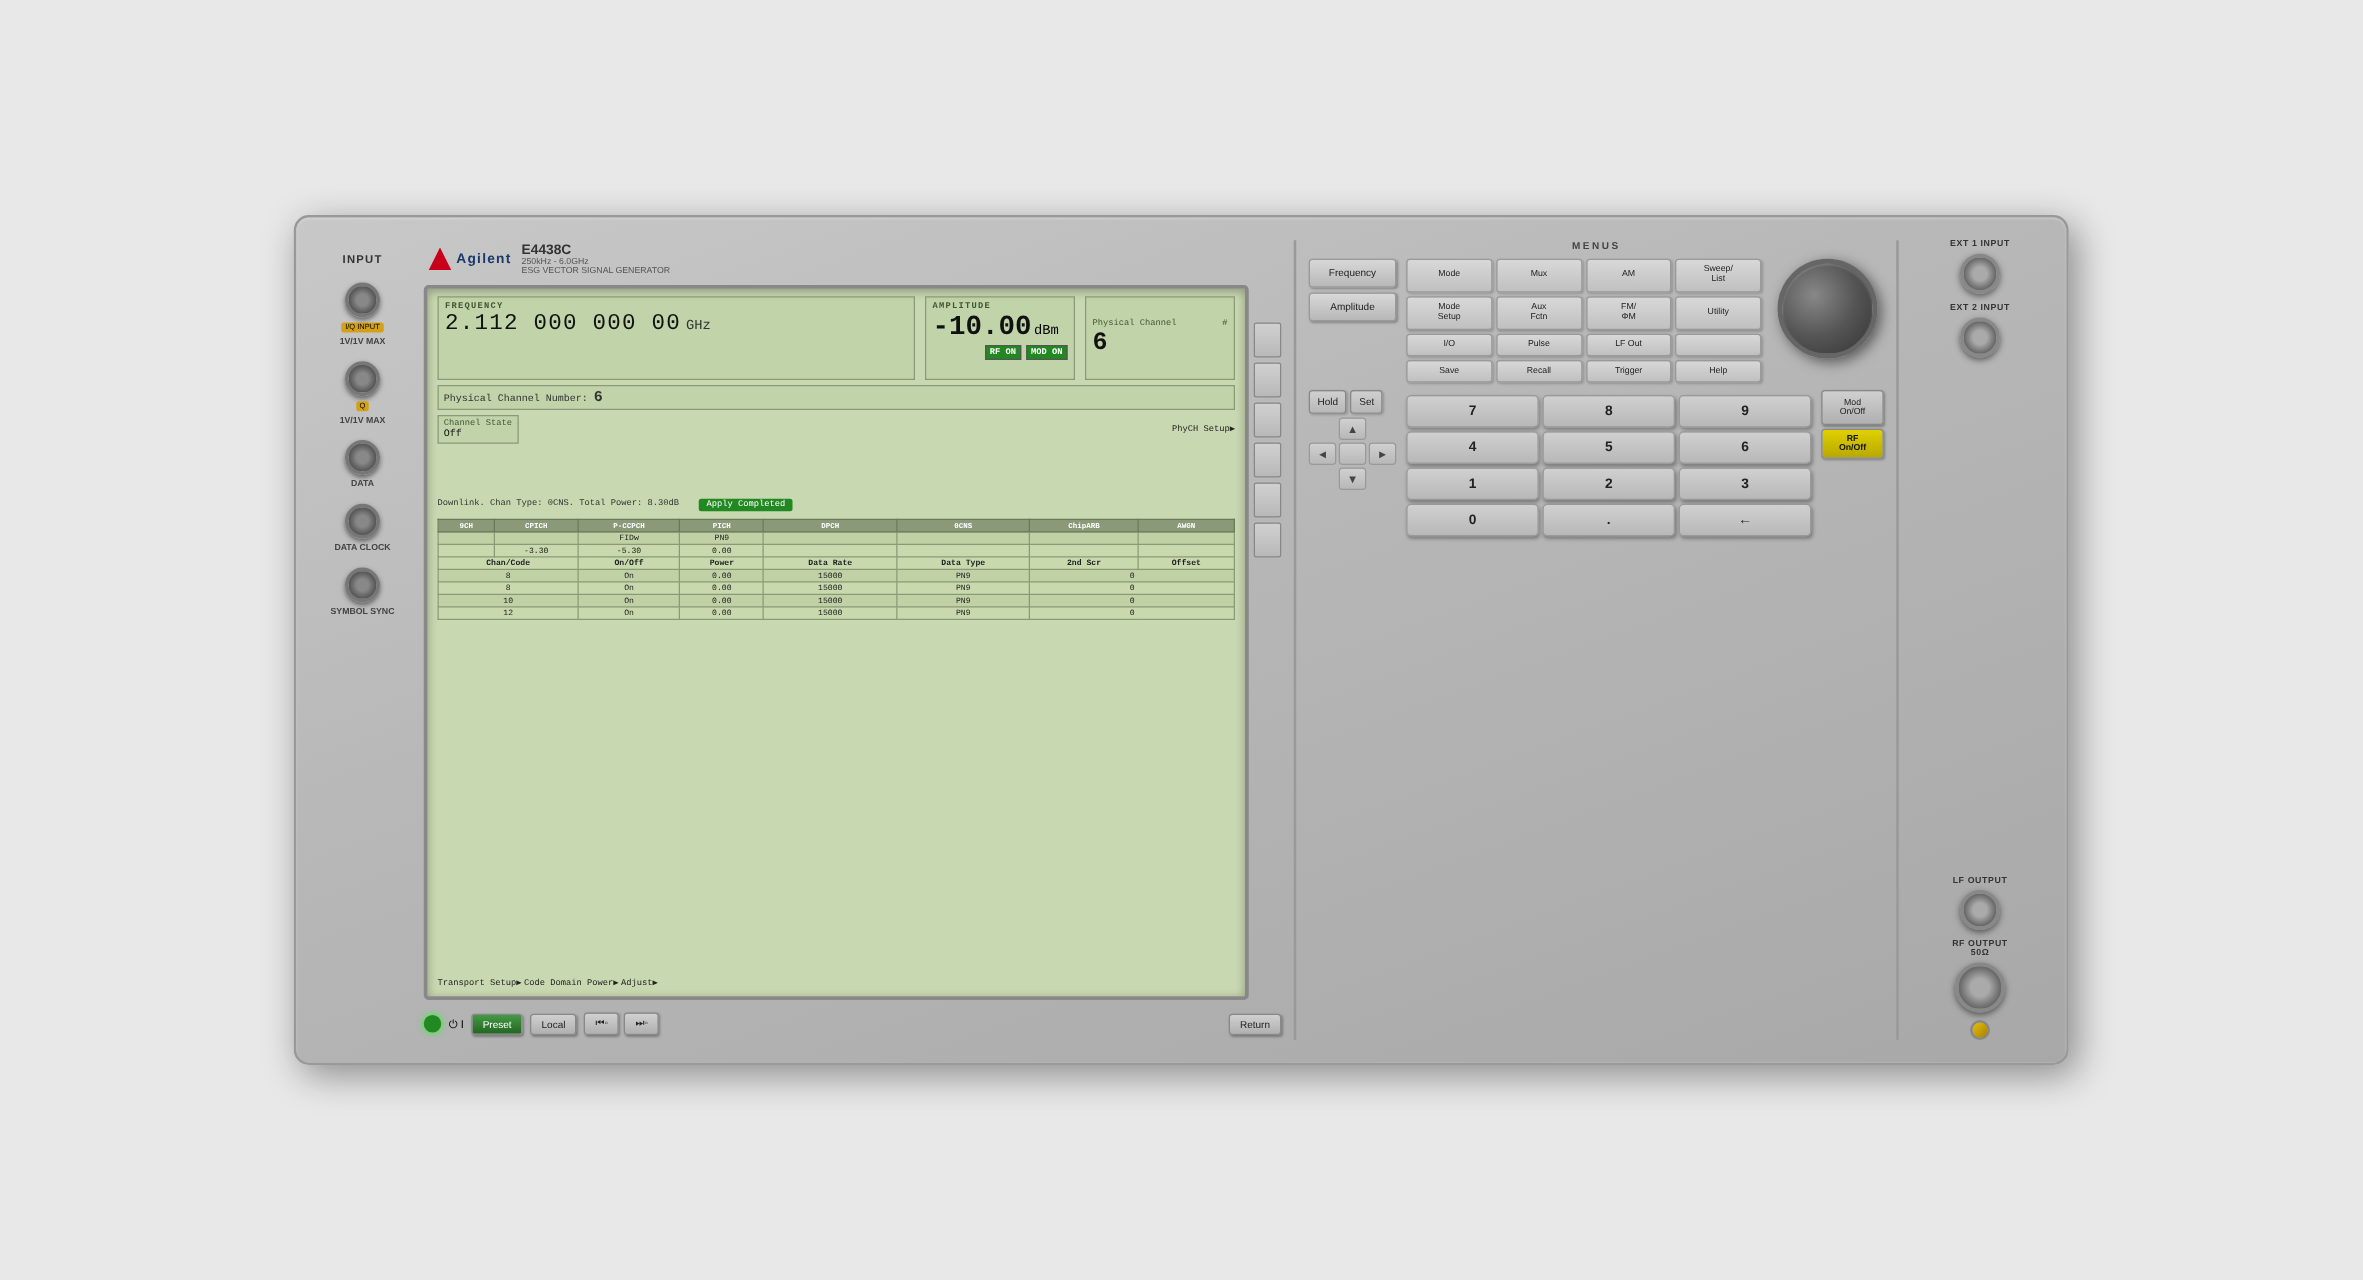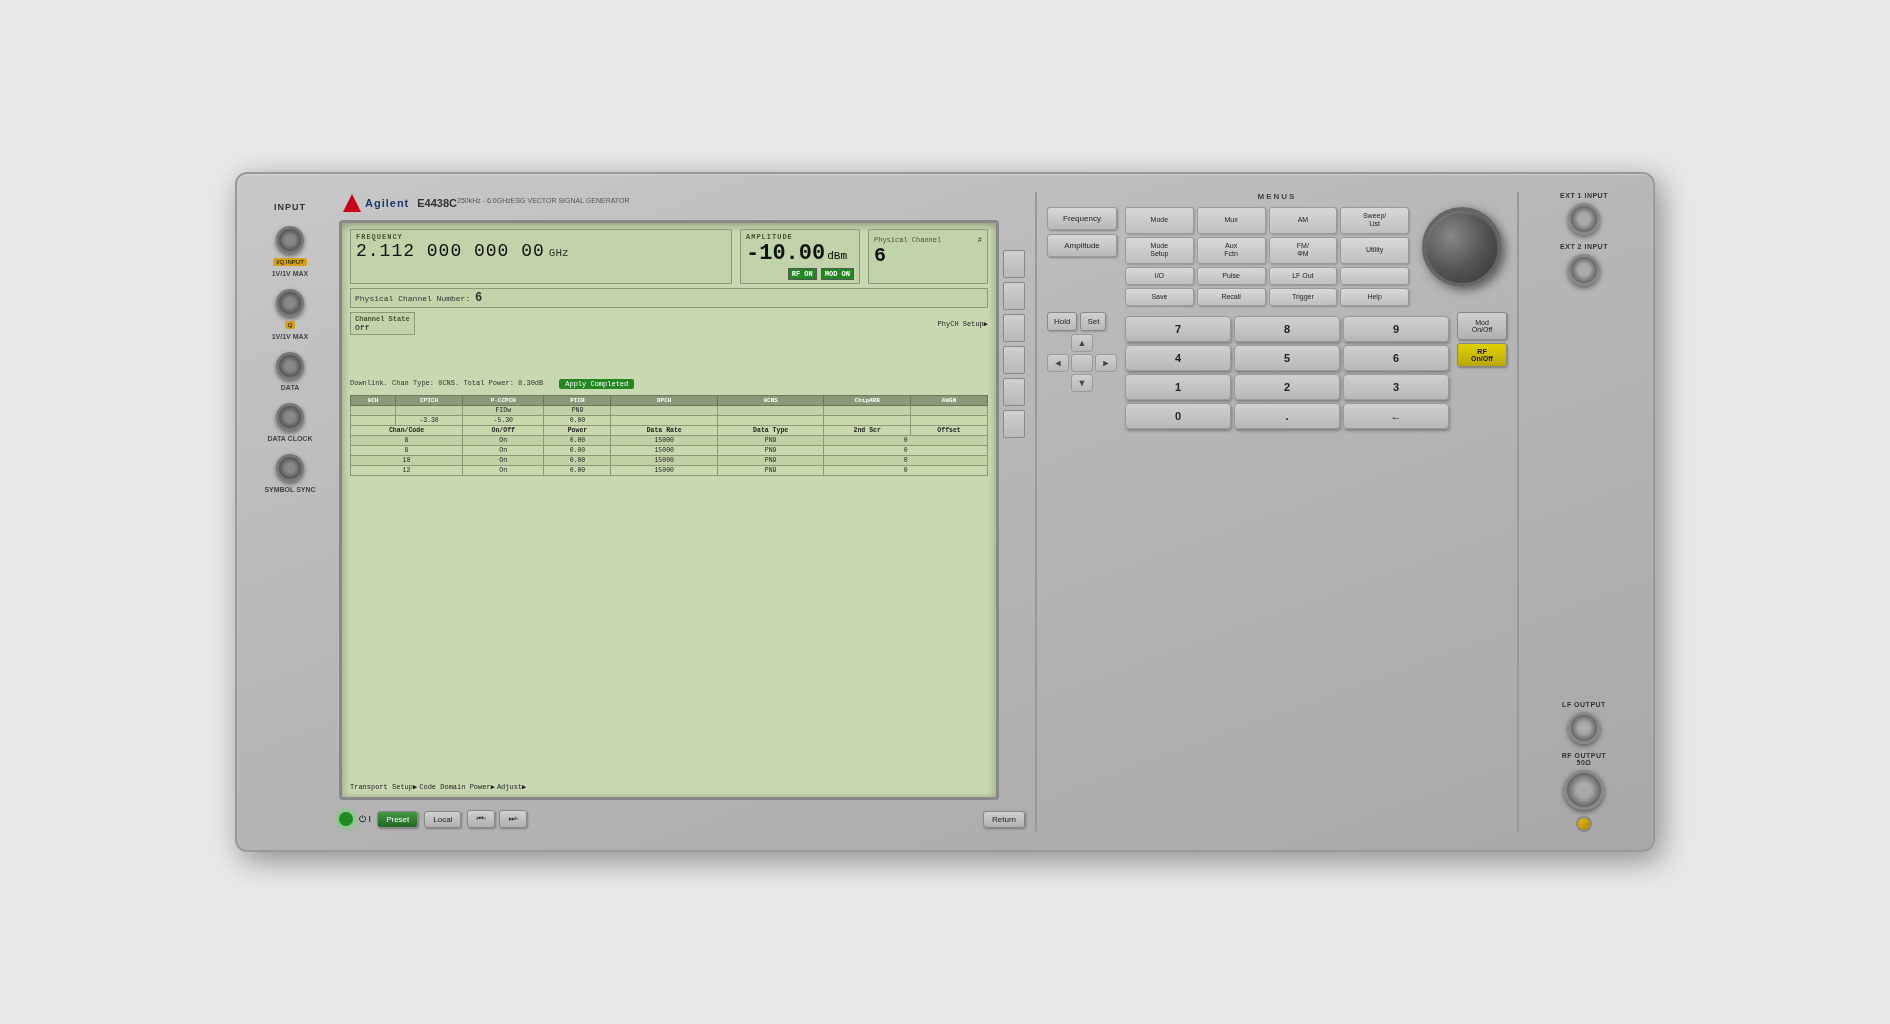--- a/index.html
+++ b/index.html
@@ -102,21 +102,21 @@
 
     .brand-name {
       font-size: 11px;
       font-weight: bold;
       color: #1a3a6b;
       letter-spacing: 1px;
     }
 
     .model-info {
       display: flex;
-      flex-direction: row;
+      flex-direction: column;
     }
 
     .model-number {
       font-size: 11px;
       font-weight: bold;
       color: #333;
     }
 
     .model-spec {
       font-size: 7px;
@@ -209,40 +209,39 @@
       font-weight: bold;
     }
 
     .status-indicator.active {
       background: #228822;
       color: #fff;
     }
 
     .physical-channel-section {
       border: 1px solid #8a9a78;
-      padding: 6px 5px;
+      padding: 17px 5px;
       background: rgba(180,200,150,0.3);
       min-width: 120px;
     }
 
     .phys-title {
       font-size: 7px;
       color: #445533;
     }
 
     .phys-num {
       font-size: 20px;
       font-weight: bold;
       color: #111;
     }
 
     .channel-state-label {
       font-size: 7px;
       color: #445533;
-      font-weight: bold;
     }
 
     .channel-state-value {
       font-size: 8px;
       color: #111;
     }
 
     .lcd-table-section {
       flex: 1;
       font-size: 7px;

